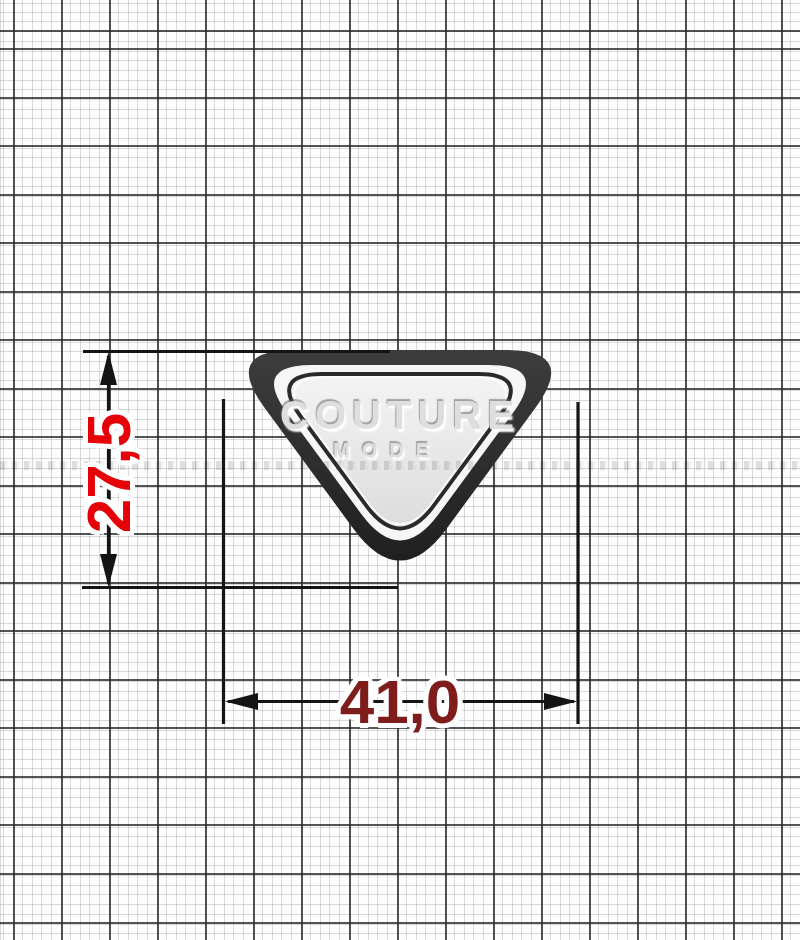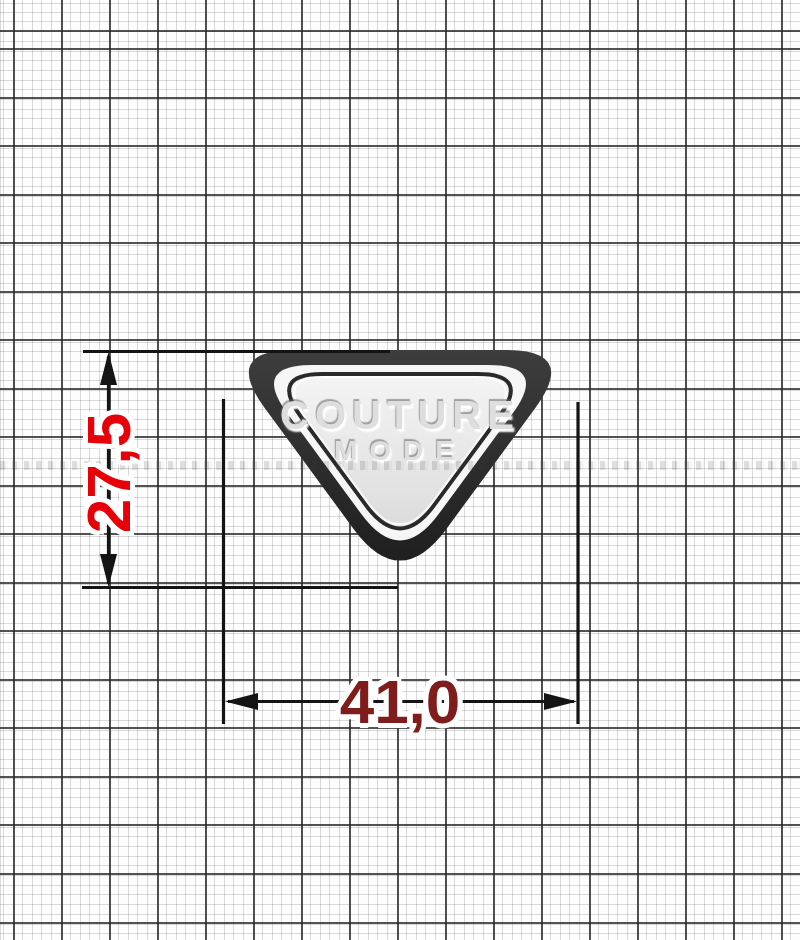--- a/index.html
+++ b/index.html
@@ -49,22 +49,22 @@
        2px  3px 2px rgba(255,255,255,1),
        0 0 1px rgba(130,130,130,0.35);
     white-space: nowrap;
     user-select: none;
   }
   #badge-line1 {
     left: 258px; top: 396px; width: 284px;
     font-size: 40px; letter-spacing: 6px; line-height: 38px;
   }
   #badge-line2 {
-    left: 325px; top: 437px; width: 150px;
-    font-size: 28px; letter-spacing: 12px; line-height: 27px;
+    left: 312px; top: 437px; width: 150px;
+    font-size: 20px; letter-spacing: 12px; line-height: 27px;
   }
 
   
   .dim-label {
     position: absolute;
     z-index: 5;
     font-weight: bold;
     font-size: 62px;
     text-align: center;
     white-space: nowrap;

